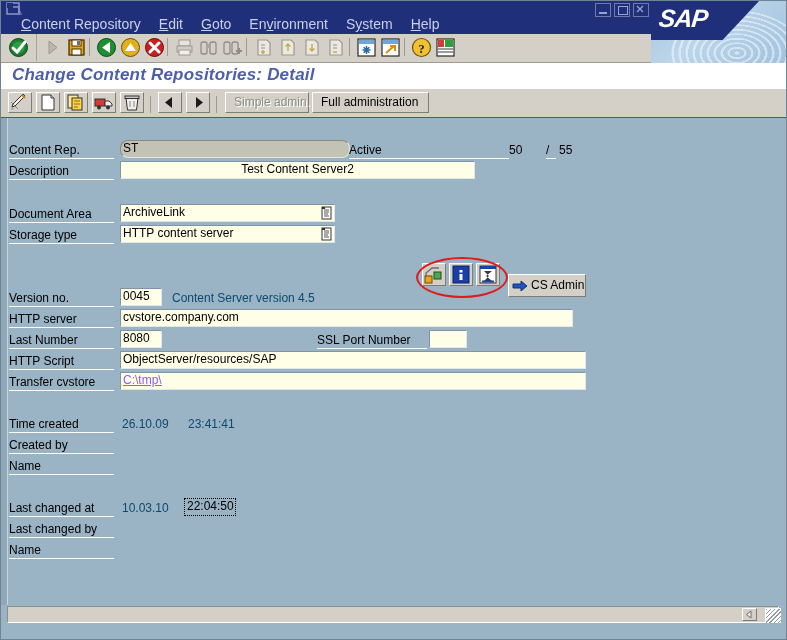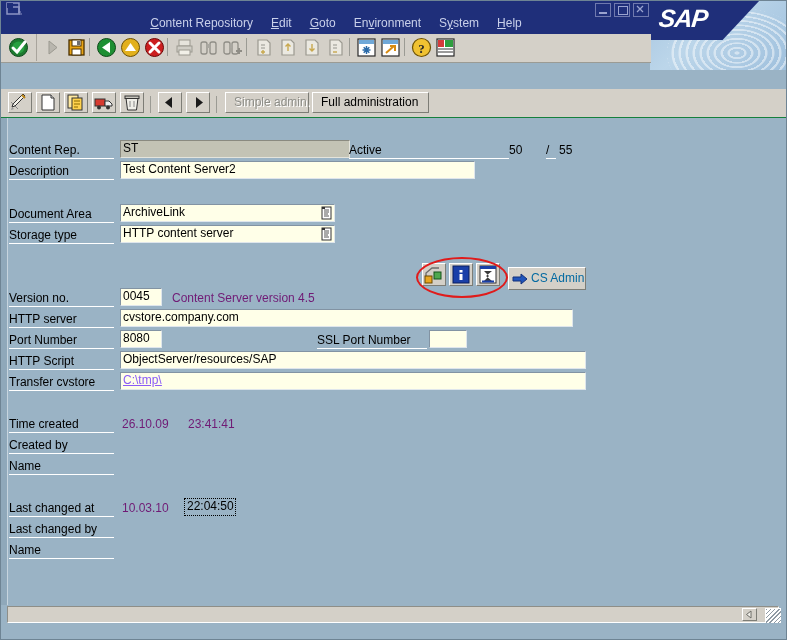--- a/index.html
+++ b/index.html
@@ -26,26 +26,25 @@
     position: absolute; left: 0; top: 0;
     width: 787px; height: 34px;
     background: #1f2f7a;
     overflow: hidden;
   }
   .titlebar-left-icon {
     position: absolute; left: 6px; top: 2px;
     width: 18px; height: 14px;
   }
   .menubar {
-    position: absolute; left: 6px; top: 14px;
+    position: absolute; left: 12px; top: 14px;
     width: 660px; height: 20px;
     color: #c7cee8;
-    font-size: 12px;
+    font-size: 14px;
     white-space: nowrap;
-    text-align: center;
   }
   .menu-item {
     display: inline-block;
     padding: 2px 9px 2px 9px;
     cursor: default;
     color: #c9d0ea;
   }
   .menu-item .acc { text-decoration: underline; }
   .winbtns {
     position: absolute; right: 138px; top: 3px;
@@ -193,21 +192,21 @@
     color: #000000;
     white-space: nowrap;
     border-bottom: 1px solid #ffffff;
     height: 17px;
     line-height: 16px;
     box-sizing: border-box;
   }
   .ftext {
     position: absolute;
     font-size: 12px;
-    color: #701a75;
+    color: #0c4a6e;
     white-space: nowrap;
     height: 17px;
     line-height: 16px;
   }
   .finput {
     position: absolute;
     height: 18px;
     box-sizing: border-box;
     background: #ffffe8;
     border: 1px solid;
@@ -215,20 +214,21 @@
     font-size: 12px;
     line-height: 15px;
     padding: 0 2px;
     color: #000;
     white-space: nowrap;
     overflow: hidden;
   }
   .finput.readonly {
     background: #c3c3b5;
     border-color: #8a8a80 #e4e4dc #e4e4dc #8a8a80;
+    border-radius: 8px;
   }
   .finput.link { color: #8b5cf6; text-decoration: underline; }
   .dropicon {
     position: absolute;
     width: 13px; height: 14px;
     top: 2px;
   }
   .focusbox {
     position: absolute;
     border: 1px dotted #000;
@@ -245,30 +245,30 @@
     position: absolute; top: 263px;
     width: 24px; height: 23px;
     background: #d4d0c8;
     border: 1px solid;
     border-color: #ffffff #7d7d76 #7d7d76 #ffffff;
     box-sizing: border-box;
     cursor: default;
   }
   .csadmin {
     position: absolute;
-    left: 508px; top: 267px;
+    left: 508px; top: 274px;
     width: 78px; height: 23px;
     background: #d4d0c8;
     border: 1px solid;
     border-color: #ffffff #7d7d76 #7d7d76 #ffffff;
     box-sizing: border-box;
     font-size: 12px;
     line-height: 21px;
     padding-left: 22px;
-    color: #0369a1;
+    color: #000000;
     white-space: nowrap;
     cursor: default;
   }
   .csadmin .arrow {
     position: absolute; left: 3px; top: 4px;
     width: 16px; height: 14px;
   }
 
   
   .annot-ellipse {
@@ -450,20 +450,23 @@
 
     <svg class="tbicon" style="left:435px;" viewBox="0 0 21 21">
       <rect x="2" y="2" width="17" height="17" fill="#ffffff" stroke="#2a2a2a" stroke-width="1.2"></rect>
       <rect x="3" y="3" width="6" height="7" fill="#d43b3b"></rect>
       <rect x="10" y="3" width="8" height="7" fill="#2f9e3f"></rect>
       <rect x="3" y="11" width="15" height="2" fill="#9a9a9a"></rect>
       <rect x="3" y="14" width="15" height="2" fill="#9a9a9a"></rect>
     </svg>
   </div>
 
+  <div class="titlestrip">
+    <div class="txt">Change Content Repositories: Detail</div>
+  </div>
 
   <div class="apptoolbar">
     <div class="appbtn" style="left:8px;width:24px;">
       <svg viewBox="0 0 22 19" width="22" height="19" style="display:block;">
         <path d="M3 14 L6 13 L16 3 L14 1 L4 11 Z" fill="#f4f2ea" stroke="#333" stroke-width="1"></path>
         <path d="M13 2 L16 5" stroke="#c08a1a" stroke-width="2"></path>
         <path d="M3 14 L2 17 L5 16 Z" fill="#999"></path>
         <path d="M2 9 L9 16" stroke="#888" stroke-width="1"></path>
       </svg>
     </div>
@@ -515,21 +518,21 @@
   <div class="left-gutter"></div>
 
   <div class="flabel" style="left:9px; top:142px; width:105px;">Content Rep.</div>
   <div class="finput readonly" style="left:120px; top:140px; width:230px;">ST</div>
   <div class="flabel" style="left:349px; top:142px; width:160px;">Active</div>
   <div class="flabel" style="left:509px; top:142px; width:40px; border-bottom-color:transparent;">50</div>
   <div class="flabel" style="left:546px; top:142px; width:10px;">/</div>
   <div class="flabel" style="left:559px; top:142px; width:24px; border-bottom-color:transparent;">55</div>
 
   <div class="flabel" style="left:9px; top:163px; width:105px;">Description</div>
-  <div class="finput" style="left:120px; top:161px; width:355px;">Test Content Server2</div>
+  <div class="finput" style="left:120px; top:161px; width:355px;text-align:center;">Test Content Server2</div>
 
   <div class="flabel" style="left:9px; top:206px; width:105px;">Document Area</div>
   <div class="finput" style="left:120px; top:204px; width:215px; padding-right:16px;">ArchiveLink</div>
   <svg class="dropicon" style="left:320px; top:206px;" viewBox="0 0 13 14">
     <rect x="2" y="1" width="9" height="12" fill="#ffffff" stroke="#333" stroke-width="1"></rect>
     <path d="M4 4 H9 M4 6 H9 M4 8 H8 M4 10 H9" stroke="#555" stroke-width="1"></path>
     <path d="M2 1 L5 1 L5 3 L2 3 Z" fill="#333"></path>
   </svg>
 
   <div class="flabel" style="left:9px; top:227px; width:105px;">Storage type</div>
@@ -572,21 +575,21 @@
     <span>CS Admin</span>
   </div>
 
   <div class="flabel" style="left:9px; top:290px; width:105px;">Version no.</div>
   <div class="finput" style="left:120px; top:288px; width:42px;">0045</div>
   <div class="ftext" style="left:172px; top:290px;">Content Server version 4.5</div>
 
   <div class="flabel" style="left:9px; top:311px; width:105px;">HTTP server</div>
   <div class="finput" style="left:120px; top:309px; width:453px;">cvstore.company.com</div>
 
-  <div class="flabel" style="left:9px; top:332px; width:105px;">Port Number</div>
+  <div class="flabel" style="left:9px; top:332px; width:105px;">Last Number</div>
   <div class="finput" style="left:120px; top:330px; width:42px;">8080</div>
   <div class="flabel" style="left:317px; top:332px; width:110px;">SSL Port Number</div>
   <div class="finput" style="left:429px; top:330px; width:38px;"></div>
 
   <div class="flabel" style="left:9px; top:353px; width:105px;">HTTP Script</div>
   <div class="finput" style="left:120px; top:351px; width:466px;">ObjectServer/resources/SAP</div>
 
   <div class="flabel" style="left:9px; top:374px; width:105px;">Transfer cvstore</div>
   <div class="finput link" style="left:120px; top:372px; width:466px;"><u>C:\tmp\</u></div>
 

